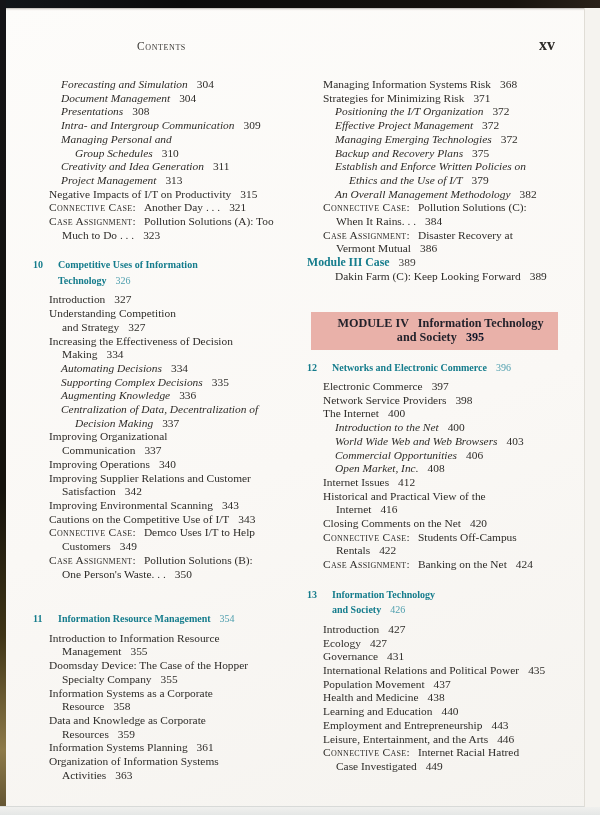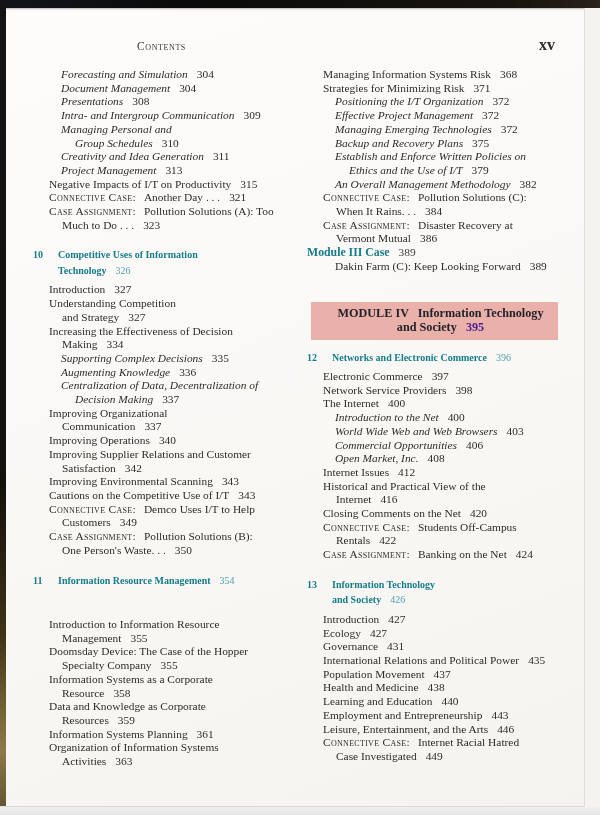--- a/index.html
+++ b/index.html
@@ -18,21 +18,21 @@
     background:linear-gradient(180deg,#141417 0%,#15120c 60%,#3f3416 78%,#8d7a49 92%,#5e5030 100%);}
   .edge-bottom{position:absolute;left:0;right:0;bottom:0;height:8px;
     background:linear-gradient(180deg,#f0f0ee,#e5e7e6);border-top:1px solid #d8dad8;}
   .edge-right{position:absolute;top:8px;bottom:8px;right:0;width:15px;
     background:#f5f3ef;border-left:1px solid #e0ddd6;}
 
   .hdr-contents{position:absolute;left:137px;top:40px;
     font-variant:small-caps;font-size:11.5px;letter-spacing:.6px;color:#3a3834;}
   .hdr-folio{position:absolute;left:539px;top:36px;font-weight:bold;font-size:16px;color:#2e2c29;}
 
-  .cols{position:absolute;left:33px;top:68px;display:flex;gap:14px;}
+  .cols{position:absolute;left:33px;top:78px;display:flex;gap:14px;}
   .col{font-size:11.4px;line-height:13.7px;}
   .col-left{width:260px;}
   .col-right{width:272px;}
 
   .e{white-space:pre;position:relative;}
   .roman,.case{margin-left:16px;padding-left:13px;text-indent:-13px;}
   .roman2{margin-left:28px;padding-left:13px;text-indent:-13px;}
   .italic{margin-left:28px;padding-left:14px;text-indent:-14px;font-style:italic;}
   .pg{margin-left:9px;font-style:normal;}
   .cl{font-variant:small-caps;margin-right:8px;letter-spacing:.3px;}
@@ -45,21 +45,21 @@
   .col-left > div:nth-child(26){margin-top:30px;}
   
   .col-right > div:nth-child(14){margin-top:7px;}
 
   .module-case{font-weight:bold;color:#157c8c;font-size:11.8px;}
   .module-case .pg{color:#3f3d3a;font-weight:normal;font-size:11.4px;}
 
   .module-box{margin:28px 0 10px 4px;width:229px;background:#e9b1a9;
     text-align:center;padding:4px 3px 5px 15px;font-weight:bold;color:#23222b;
     font-size:12.2px;line-height:14.5px;white-space:pre;}
-  .module-box .mb-pg{color:#4c1d95;margin-left:0;margin-top:35px;}
+  .module-box .mb-pg{color:#0f172a;margin-left:0;margin-top:35px;}
 </style>
 </head>
 <body>
 
 <div class="scene">
   <div class="edge-top"></div>
   <div class="edge-left"></div>
   <div class="edge-bottom"></div>
   <div class="edge-right"></div>
 
@@ -80,20 +80,21 @@
         <div class="e case"><span class="cl">Connective Case:</span><span class="lbl">Another Day . . .</span><span class="pg">321</span></div>
         <div class="e case"><span class="cl">Case Assignment:</span><span class="lbl">Pollution Solutions (A): Too
 Much to Do . . .</span><span class="pg">323</span></div>
         <div class="e chapter"><span class="num">10</span><span class="lbl">Competitive Uses of Information
 Technology</span><span class="pg">326</span></div>
         <div class="e roman"><span class="lbl">Introduction</span><span class="pg">327</span></div>
         <div class="e roman"><span class="lbl">Understanding Competition
 and Strategy</span><span class="pg">327</span></div>
         <div class="e roman"><span class="lbl">Increasing the Effectiveness of Decision
 Making</span><span class="pg">334</span></div>
+        <div class="e italic"><span class="lbl">Automating Decisions</span><span class="pg">334</span></div>
         <div class="e italic"><span class="lbl">Supporting Complex Decisions</span><span class="pg">335</span></div>
         <div class="e italic"><span class="lbl">Augmenting Knowledge</span><span class="pg">336</span></div>
         <div class="e italic"><span class="lbl">Centralization of Data, Decentralization of
 Decision Making</span><span class="pg">337</span></div>
         <div class="e roman"><span class="lbl">Improving Organizational
 Communication</span><span class="pg">337</span></div>
         <div class="e roman"><span class="lbl">Improving Operations</span><span class="pg">340</span></div>
         <div class="e roman"><span class="lbl">Improving Supplier Relations and Customer
 Satisfaction</span><span class="pg">342</span></div>
         <div class="e roman"><span class="lbl">Improving Environmental Scanning</span><span class="pg">343</span></div>

